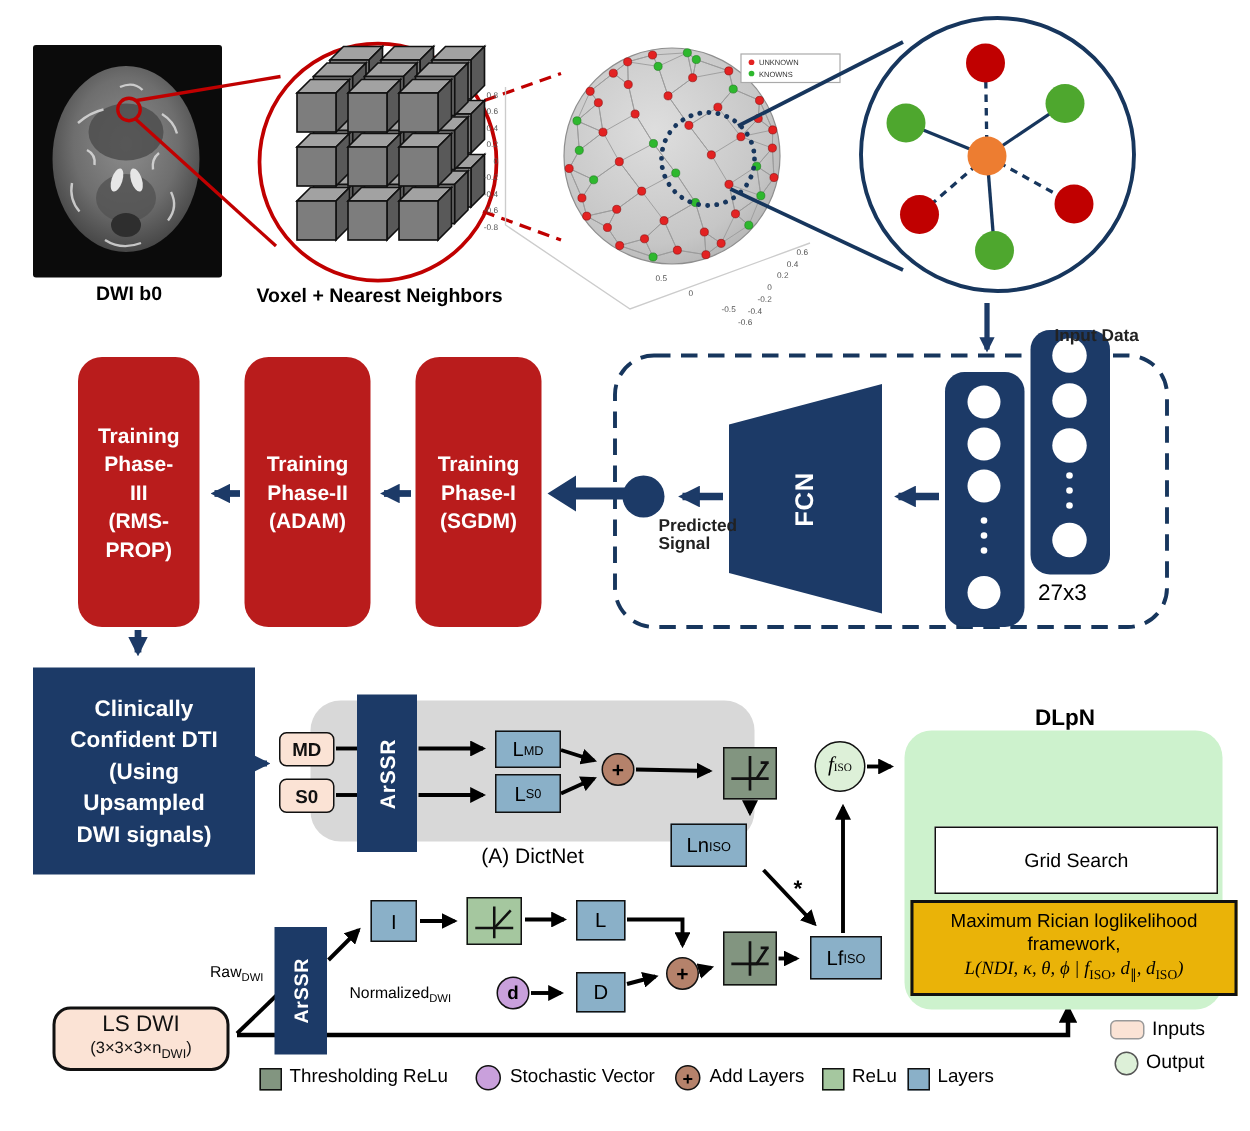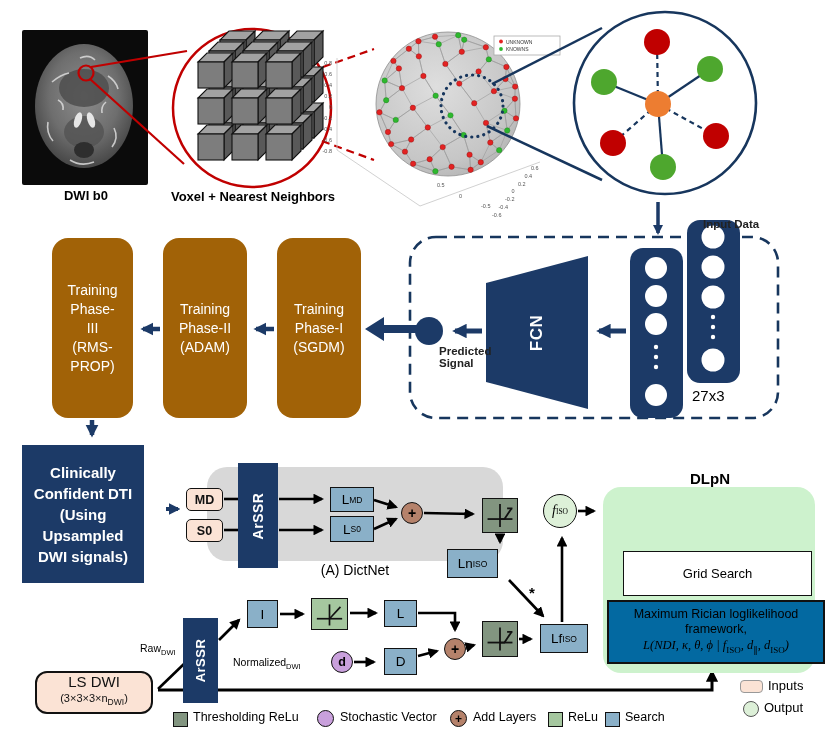--- a/index.html
+++ b/index.html
@@ -2,21 +2,21 @@
 <html><head>
 <meta charset="utf-8">
 <style>
   html,body{margin:0;padding:0;background:#fff;}
   #canvas{position:relative;width:833px;height:754px;background:#fff;overflow:hidden;
           font-family:"Liberation Sans",sans-serif;}
   #art{position:absolute;left:0;top:0;}
   .abs{position:absolute;box-sizing:border-box;}
   .ctr{display:flex;align-items:center;justify-content:center;text-align:center;}
   .pre{white-space:pre-line;}
-  .blackbox{background:#a16207;border-radius:16px;color:#fff;font-weight:normal;font-size:14px;line-height:19px;}
+  .blackbox{background:#b91c1c;border-radius:16px;color:#fff;font-weight:bold;font-size:14px;line-height:19px;}
   .navybox{background:#1c3a67;color:#fff;font-weight:bold;}
   .peach{background:#fbe3d5;border:1.5px solid #111;border-radius:5px;font-weight:600;font-size:12.5px;color:#111;}
   .layer{background:#8ab0c8;border:1.6px solid #111;font-size:13.5px;color:#000;}
   .layer sub,.smallsub{font-size:8.5px;}
   .circle{border-radius:50%;}
   .addc{background:#b5826b;border:1.6px solid #111;font-weight:bold;font-size:14px;color:#000;}
   .glyphbox{border:1.6px solid #111;}
   .thresh{background:#829580;}
   .relug{background:#a5c79f;}
   .rot span{transform:rotate(-90deg);letter-spacing:.5px;}
@@ -512,21 +512,21 @@
 III
 (RMS-
 PROP)</div>
 <div class="abs ctr blackbox pre" style="left:163px;top:238px;width:84px;height:180px;">Training
 Phase-II
 (ADAM)</div>
 <div class="abs ctr blackbox pre" style="left:277px;top:238px;width:84px;height:180px;">Training
 Phase-I
 (SGDM)</div>
 
-<div class="abs ctr navybox pre" style="left:22px;top:445px;width:122px;height:138px;font-size:15px;line-height:21px;">Clinically
+<div class="abs ctr navybox pre" style="left:22px;top:445px;width:148px;height:138px;font-size:15px;line-height:21px;">Clinically
 Confident DTI
 (Using
 Upsampled
 DWI signals)</div>
 
 <div class="abs ctr navybox rot" style="left:238px;top:463px;width:40px;height:105px;">
   <span style="font-size:14px;">ArSSR</span>
 </div>
 <div class="abs ctr peach" style="left:186px;top:488px;width:37px;height:23px;">MD</div>
 <div class="abs ctr peach" style="left:186px;top:519px;width:37px;height:23px;">S0</div>
@@ -556,21 +556,21 @@
 <div class="abs ctr caption" style="left:298px;top:562px;width:114px;font-size:14px;font-weight:normal;">(A) DictNet</div>
 
 <div class="abs ctr circle" style="left:543px;top:494px;width:34px;height:34px;background:#ddf0d8;border:1.8px solid #111;font-family:'Liberation Serif',serif;">
   <span style="font-style:italic;font-size:14px;">f</span>
       <sub style="font-size:7.5px;">ISO</sub>
 </div>
 
 <div class="abs" style="left:603px;top:487px;width:212px;height:186px;background:#cdf2cd;border-radius:18px;"></div>
 <div class="abs ctr" style="left:640px;top:470px;width:140px;height:17px;font-weight:bold;font-size:15px;color:#000;">DLpN</div>
 <div class="abs ctr whitebox" style="left:623px;top:551px;width:189px;height:45px;">Grid Search</div>
-<div class="abs ctr" style="left:607px;top:600px;width:218px;height:64px;background:#0369a1;border:2px solid #111;flex-direction:column;line-height:15.5px;font-size:12.5px;color:#000;">
+<div class="abs ctr" style="left:607px;top:600px;width:218px;height:64px;background:#eab308;border:2px solid #111;flex-direction:column;line-height:15.5px;font-size:12.5px;color:#000;">
   <span>Maximum Rician loglikelihood</span>
   <span>framework,</span>
   <span class="serifline" style="font-size:12.5px;">
     <span>L(NDI, κ, θ, ϕ | f</span><sub>ISO</sub><span>, d</span><sub>∥</sub><span>, d</span><sub>ISO</sub><span>)</span>
   </span>
 </div>
 
 <div class="abs ctr" style="left:35px;top:671px;width:118px;height:43px;background:#fbe3d5;border:2.2px solid #111;border-radius:12px;flex-direction:column;line-height:17px;color:#111;">
   <span style="font-size:15px;">LS DWI</span>
   <span style="font-size:11px;"><span>(3×3×3×n</span><sub class="smallsub">DWI</sub><span>)</span></span>
@@ -616,20 +616,20 @@
 
 <div class="abs glyphbox thresh" style="left:173px;top:712px;width:15px;height:15px;border-width:1.4px;"></div>
 <div class="abs legtxt" style="left:193px;top:710px;">Thresholding ReLu</div>
 <div class="abs circle" style="left:317px;top:710px;width:17px;height:17px;background:#c9a0dc;border:1.4px solid #111;"></div>
 <div class="abs legtxt" style="left:340px;top:710px;">Stochastic Vector</div>
 <div class="abs ctr addc circle" style="left:450px;top:710px;width:17px;height:17px;border-width:1.4px;font-size:12px;">+</div>
 <div class="abs legtxt" style="left:473px;top:710px;">Add Layers</div>
 <div class="abs glyphbox relug" style="left:548px;top:712px;width:15px;height:15px;border-width:1.4px;"></div>
 <div class="abs legtxt" style="left:568px;top:710px;">ReLu</div>
 <div class="abs" style="left:605px;top:712px;width:15px;height:15px;background:#8ab0c8;border:1.4px solid #111;"></div>
-<div class="abs legtxt" style="left:625px;top:710px;">Search</div>
+<div class="abs legtxt" style="left:625px;top:710px;">Layers</div>
 
 <div class="abs" style="left:740px;top:680px;width:23px;height:13px;background:#fbe3d5;border:1px solid #999;border-radius:4px;"></div>
 <div class="abs legtxt" style="left:768px;top:678px;font-size:13px;">Inputs</div>
 <div class="abs circle" style="left:743px;top:701px;width:16px;height:16px;background:#ddf0d8;border:1.2px solid #555;"></div>
 <div class="abs legtxt" style="left:764px;top:700px;font-size:13px;">Output</div>
 
 </div>
 
 </body></html>

